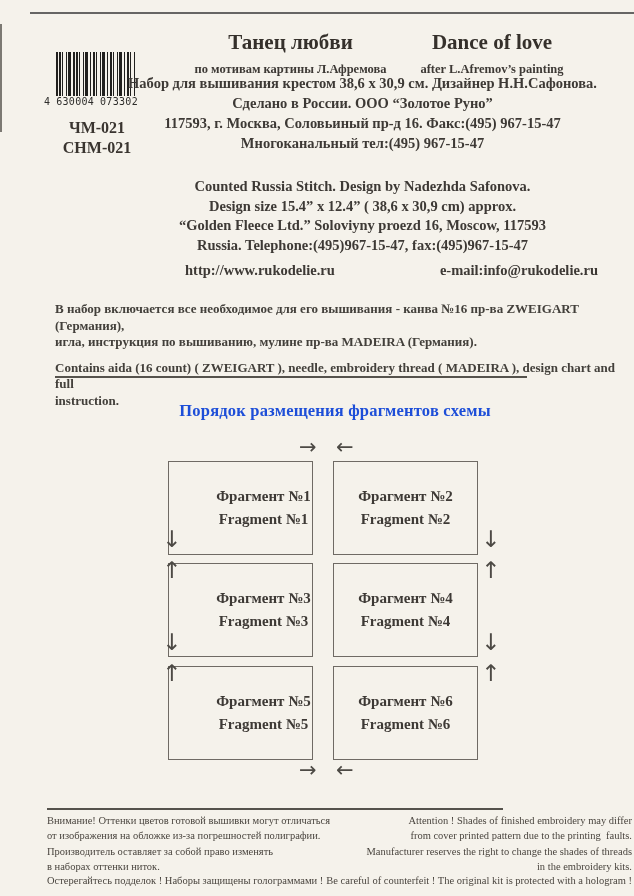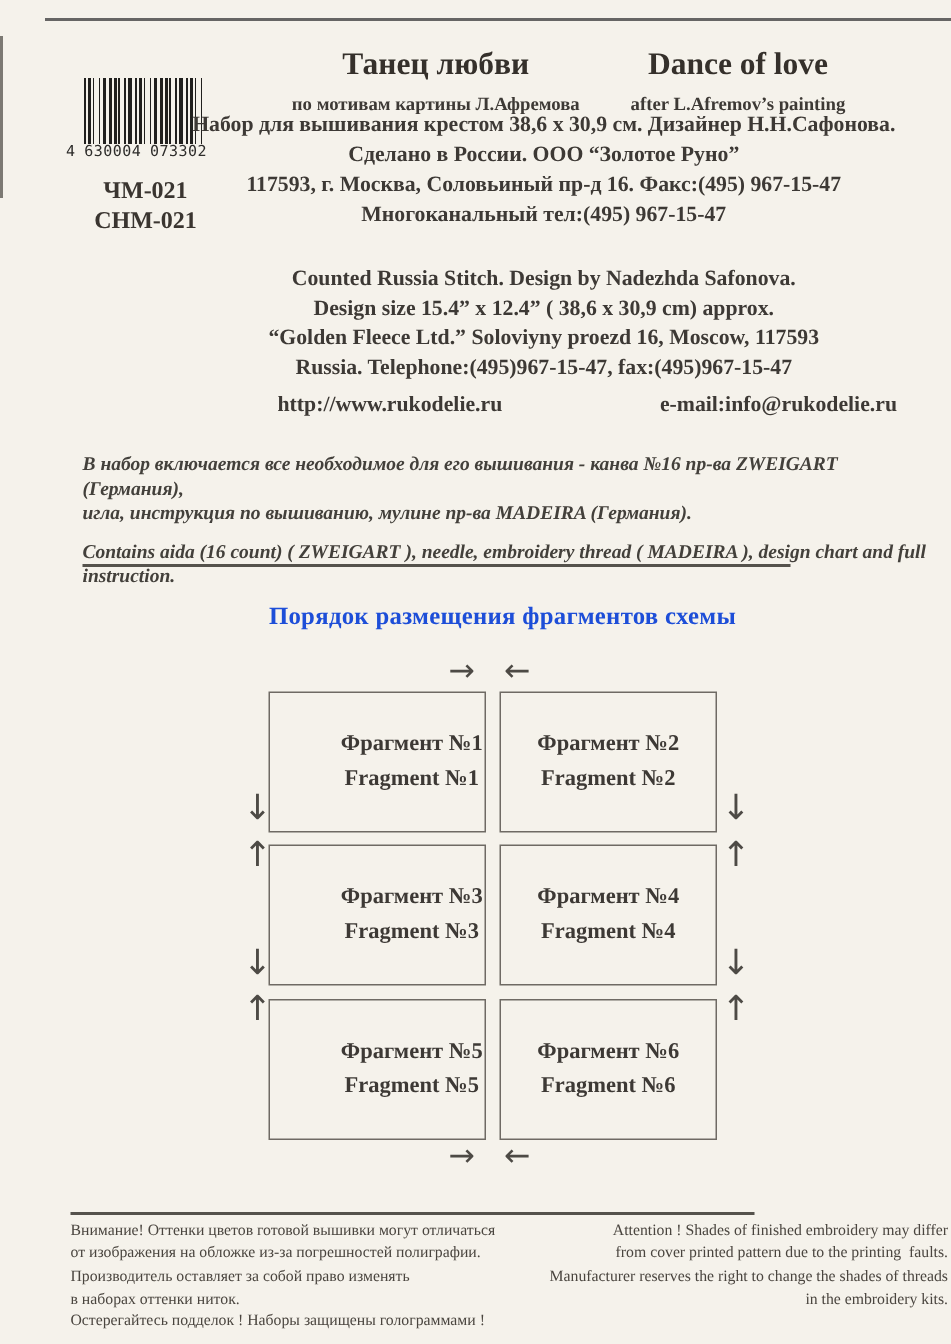--- a/index.html
+++ b/index.html
@@ -38,35 +38,35 @@
   .title-ru{left:168px;width:245px;}
   .title-en{left:367px;width:250px;}
   .title{font-size:21px;font-weight:bold;color:#35302b;line-height:25px;}
   .subtitle{font-size:12.5px;font-weight:bold;margin-top:7px;color:#3d3935;}
   .info-block{left:110px;width:505px;text-align:center;font-weight:bold;font-size:14.5px;}
   .info-ru{top:73px;line-height:20px;}
   .info-en{top:177px;line-height:19.5px;}
   .webrow{left:185px;top:262px;width:413px;display:flex;justify-content:space-between;
     font-weight:bold;font-size:14.5px;}
   
-  .contents{left:55px;top:301px;width:565px;font-style:italic;font-weight:bold;
+  .contents{left:55px;top:301px;width:565px;font-weight:bold;
     font-size:13px;line-height:16.5px;color:#43403b;}
   .contents .para{margin:0 0 9px 0;}
   .rule{height:2px;background:#55524c;}
   .rule-contents{left:55px;top:376px;width:472px;}
   .rule-footer{left:47px;top:808px;width:456px;}
   
   .diagram-heading{left:40px;top:401px;width:590px;text-align:center;
     font-size:16.5px;font-weight:bold;color:#1d4ed8;letter-spacing:.2px;}
   .fragbox{
     width:145px;height:94px;border:1.5px solid #6f6a64;box-sizing:border-box;
     display:flex;flex-direction:column;align-items:center;justify-content:center;
     font-weight:bold;font-size:15px;line-height:23px;color:#3d3935;text-align:center;
   }
-  .c1{left:179px;padding-left:46px;} .c2{left:333px;}
+  .c1{left:168px;padding-left:46px;} .c2{left:333px;}
   .r1{top:461px;} .r2{top:563px;} .r3{top:666px;}
   .arr{font-family:"DejaVu Sans", sans-serif;color:#4d4a45;line-height:1;}
   .arr-h{font-size:21px;}
   .arr-v{font-size:23px;}
   
   .footer{top:814px;font-size:10.5px;line-height:14.6px;color:#4a453f;}
   .footer-ru{left:47px;width:300px;text-align:left;}
   .footer-en{left:320px;width:312px;text-align:right;}
   .footer .gap{margin-top:2px;}
 </style>
@@ -176,13 +176,14 @@
   <div>от изображения на обложке из-за погрешностей полиграфии.</div>
   <div class="gap">Производитель оставляет за собой право изменять</div>
   <div>в наборах оттенки ниток.</div>
   <div>Остерегайтесь подделок ! Наборы защищены голограммами !</div>
 </div>
 <div class="abs footer footer-en">
   <div>Attention ! Shades of finished embroidery may differ</div>
   <div>from cover printed pattern due to the printing&nbsp; faults.</div>
   <div class="gap">Manufacturer reserves the right to change the shades of threads</div>
   <div>in the embroidery kits.</div>
+  <div>Be careful of counterfeit ! The original kit is protected with a hologram !</div>
 </div>
 
 </body></html>

